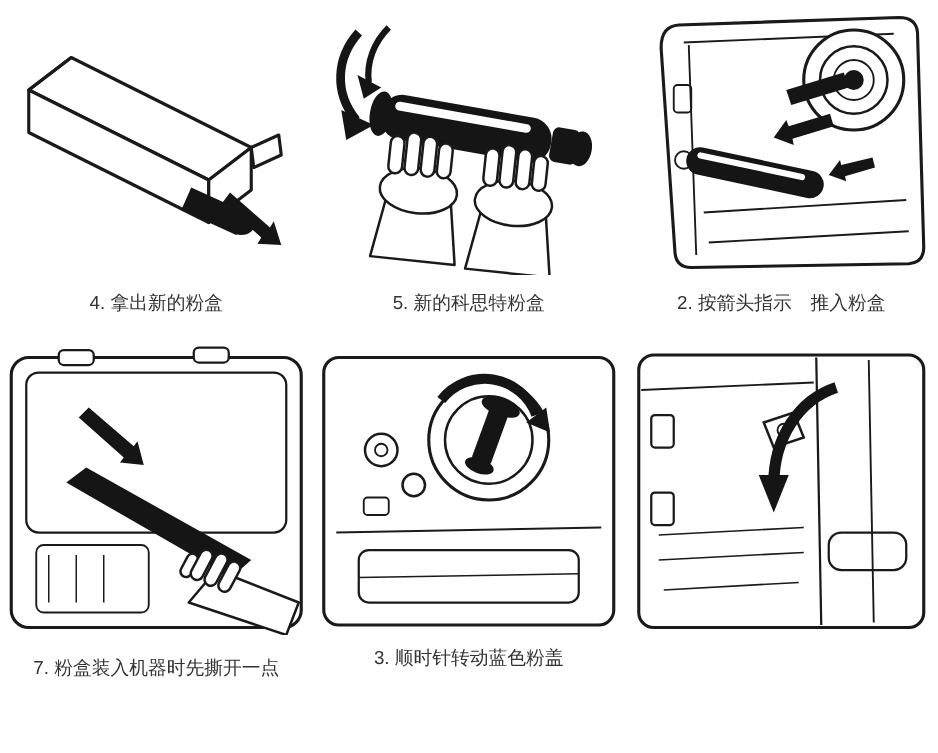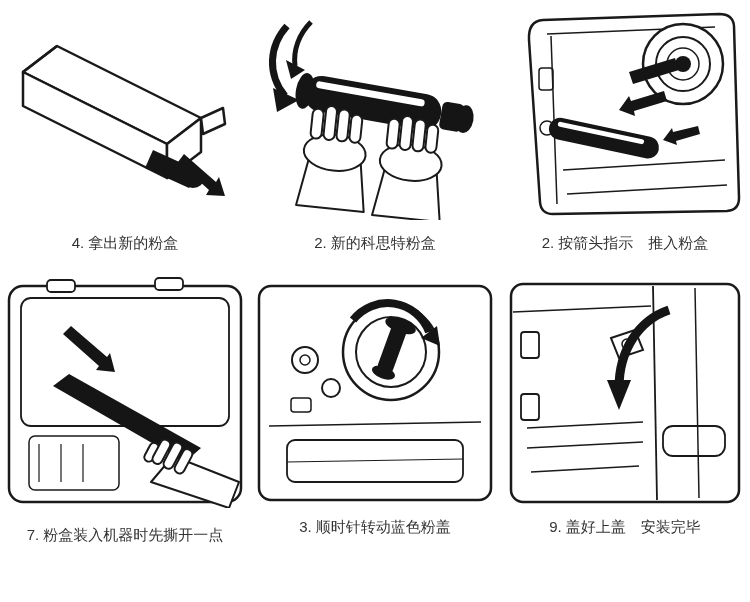--- a/index.html
+++ b/index.html
@@ -79,21 +79,21 @@
           <g transform="translate(134,122) rotate(6)" fill="#ffffff" stroke="#1a1a1a" stroke-width="2" stroke-linejoin="round">
             <polygon points="2,38 54,38 62,86 -6,86"></polygon>
             <ellipse cx="27" cy="30" rx="31" ry="18"></ellipse>
             <rect x="1" y="-12" width="11" height="30" rx="5.5"></rect>
             <rect x="14" y="-16" width="11" height="34" rx="5.5"></rect>
             <rect x="27" y="-14" width="11" height="32" rx="5.5"></rect>
             <rect x="40" y="-10" width="11" height="28" rx="5.5"></rect>
           </g>
         </svg>
       </div>
-      <div class="caption">2. 新的科思特粉盒</div>
+      <div class="caption">5. 新的科思特粉盒</div>
     </div>
 
     <div class="cell row-top">
       <div class="art">
         <svg viewBox="0 0 244 212">
           <path fill="#ffffff" stroke="#1a1a1a" stroke-width="2.5" d="M 40,12 L 216,6 Q 230,6 231,18 L 236,190 Q 236,202 224,203 L 50,206 Q 38,206 37,194 L 26,32 Q 25,13 40,12 Z"></path>
           <g stroke="#1a1a1a" stroke-width="1.5" fill="none">
             <path d="M 44,26 L 212,19"></path>
             <line x1="48" y1="28" x2="54" y2="196"></line>
             <path d="M 60,162 L 222,152"></path>
@@ -197,17 +197,16 @@
             <line x1="24" y1="152" x2="140" y2="146" stroke-width="1.3"></line>
             <line x1="24" y1="172" x2="140" y2="166" stroke-width="1.3"></line>
             <line x1="28" y1="196" x2="136" y2="190" stroke-width="1.3"></line>
           </g>
           <g>
             <path d="M 166,34 C 136,44 116,74 116,112" stroke="#151515" stroke-width="9" fill="none"></path>
             <polygon points="104,104 128,104 116,134" fill="#151515"></polygon>
           </g>
         </svg>
       </div>
-      <div class="caption">9. 盖好上盖　安装完毕</div>
     </div>
 
   </div>
 </div>
 
 </body></html>

